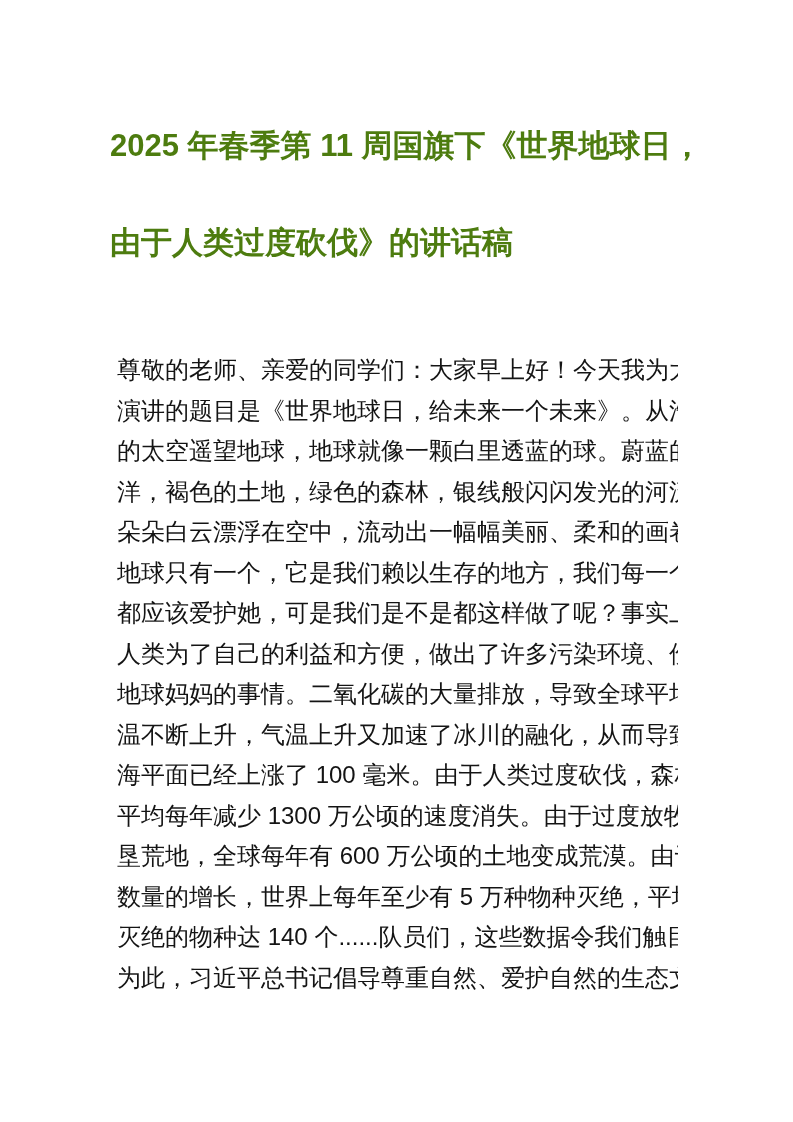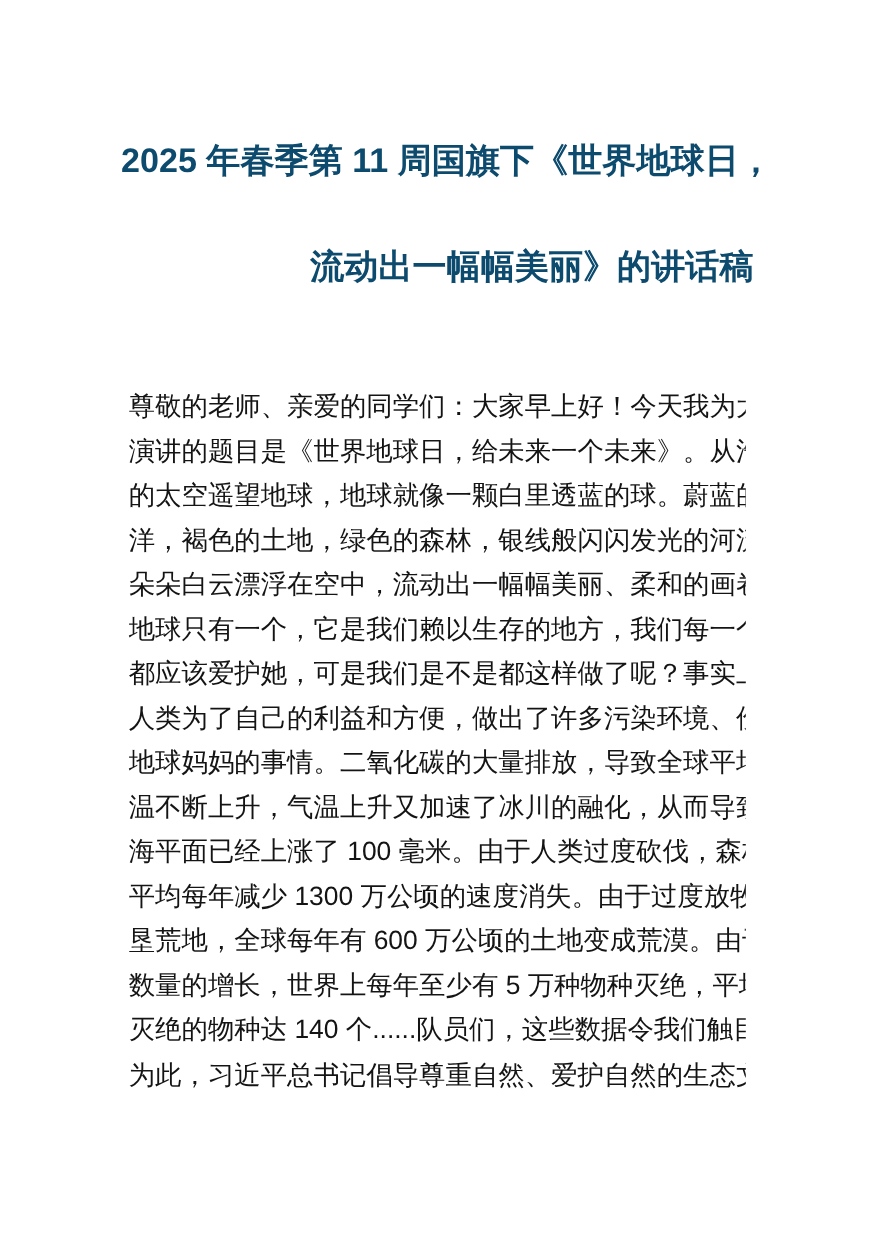--- a/index.html
+++ b/index.html
@@ -15,24 +15,24 @@
     background: #ffffff;
     overflow: hidden;
     font-family: "Liberation Sans", sans-serif;
     color: #111111;
   }
   .title-block {
     position: absolute;
     top: 128px;
     left: 110px;
     width: 575px;
-    text-align: right;
+    text-align: left;
     font-weight: 700;
     font-size: 31px;
-    color: #0c4a6e;
+    color: #4d7c0f;
   }
   .title-line {
     display: block;
     height: 36px;
     line-height: 36px;
     white-space: nowrap;
   }
   .title-line + .title-line {
     margin-top: 61px;
   }
@@ -54,21 +54,21 @@
     overflow: hidden;
   }
 </style>
 </head>
 <body>
 
 <div class="page">
 
   <div class="title-block">
     <span class="title-line">2025 年春季第 11 周国旗下《世界地球日，</span>
-    <span class="title-line">流动出一幅幅美丽》的讲话稿</span>
+    <span class="title-line">由于人类过度砍伐》的讲话稿</span>
   </div>
 
   <div class="body-block">
     <div class="body-line">尊敬的老师、亲爱的同学们：大家早上好！今天我为大家</div>
     <div class="body-line">演讲的题目是《世界地球日，给未来一个未来》。从浩瀚</div>
     <div class="body-line">的太空遥望地球，地球就像一颗白里透蓝的球。蔚蓝的海</div>
     <div class="body-line">洋，褐色的土地，绿色的森林，银线般闪闪发光的河流，</div>
     <div class="body-line">朵朵白云漂浮在空中，流动出一幅幅美丽、柔和的画卷。</div>
     <div class="body-line">地球只有一个，它是我们赖以生存的地方，我们每一个人</div>
     <div class="body-line">都应该爱护她，可是我们是不是都这样做了呢？事实上，</div>

